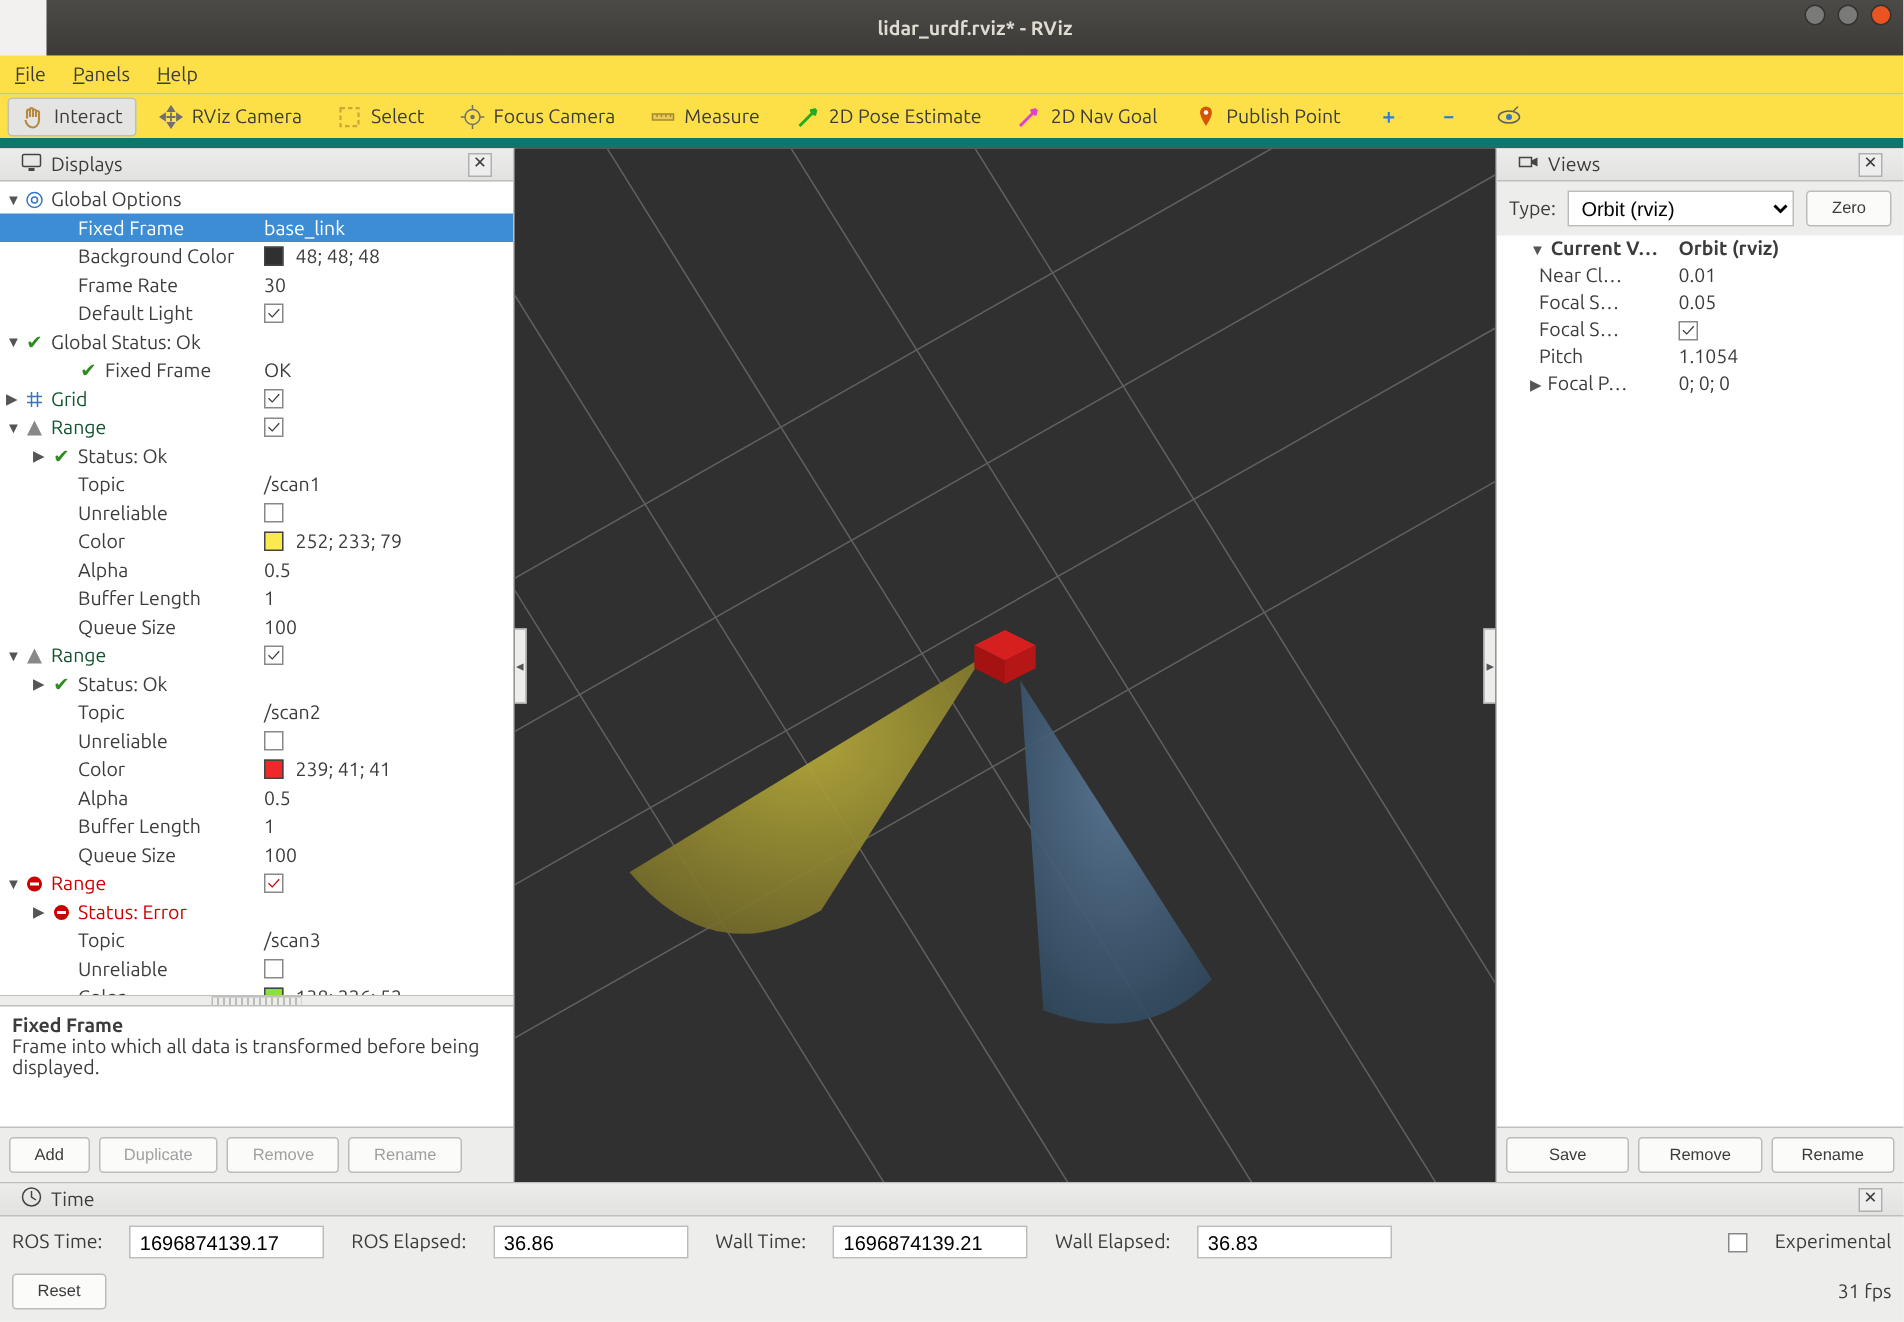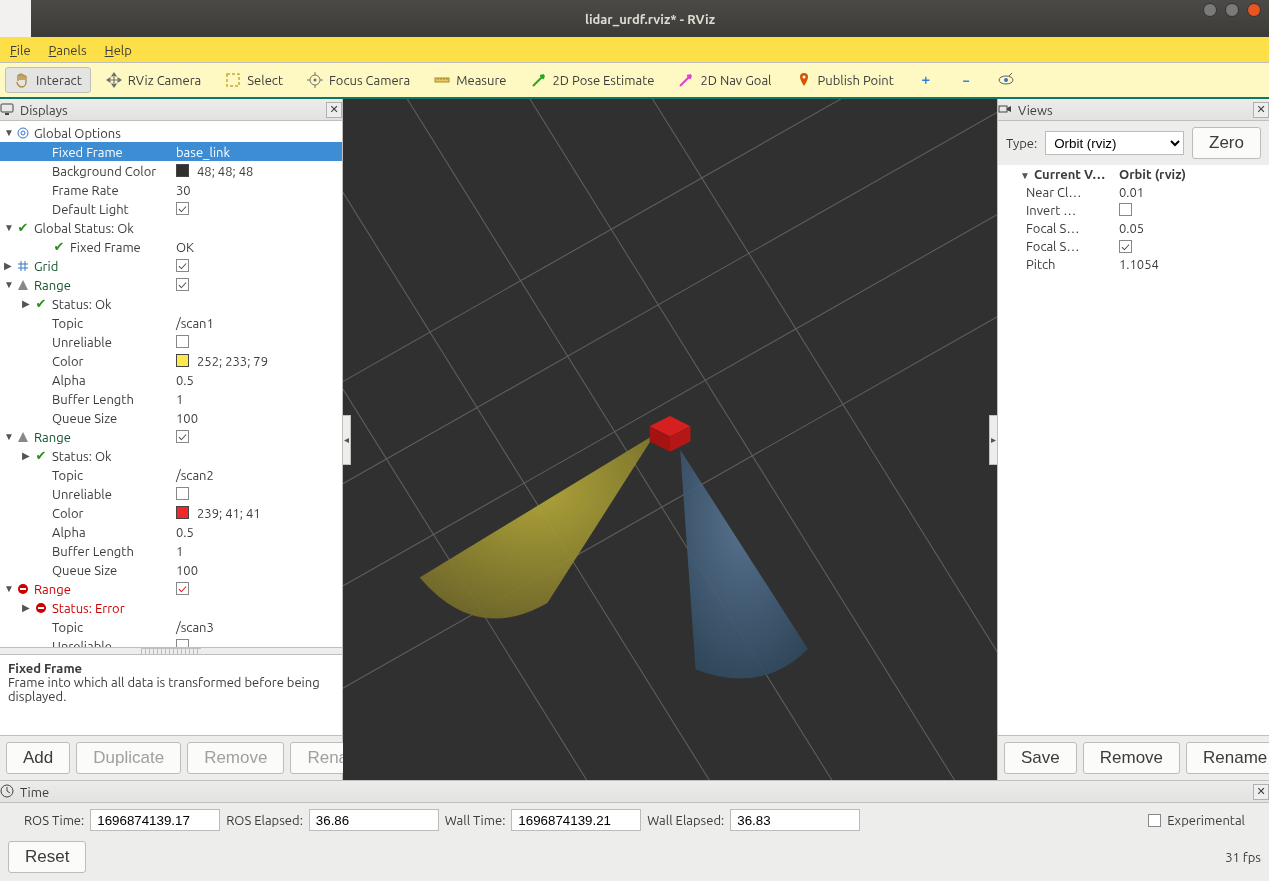--- a/index.html
+++ b/index.html
@@ -48,22 +48,22 @@
     align-items: center;
     padding: 0 10px;
   }
   .menubar .item {
     margin-right: 18px; cursor: default;
   }
   .menubar .item u { text-decoration: underline; }
   
   .toolbar {
     height: 36px;
-    background: #fef9c3;
-    border-bottom: 2px solid #0f766e;
+    background: #fde047;
+    border-bottom: 7px solid #0f766e;
     display: flex;
     align-items: center;
     padding: 0 5px;
   }
   .toolbar .tbtn {
     display: flex; align-items: center; gap: 6px;
     padding: 4px 8px;
     margin-right: 6px;
     border: 1px solid transparent;
     border-radius: 3px;
@@ -101,21 +101,21 @@
     flex: 1;
     background: #303030;
     position: relative;
     overflow:hidden;
   }
   .panel-header {
     height: 22px;
     background: linear-gradient(#ececea,#e2e2e0);
     border-bottom: 1px solid #bfbfbd;
     display:flex; align-items:center;
-    padding: 0 0;
+    padding: 0 14px;
     gap:6px;
   }
   .panel-header .title { flex:1; }
   .panel-header .xbtn {
     width: 16px;height:16px; border:1px solid #b0b0ae; text-align:center; line-height:13px; font-size:11px; background:#eee;
   }
   
   .tree {
     flex:1;
     background:#fff;
@@ -159,21 +159,21 @@
     overflow:hidden;
   }
   .btnrow {
     padding:6px 6px;
     display:flex; gap:6px;
   }
   button.std {
     background: #fbfbfa;
     border:1px solid #bcbcba;
     border-radius:3px;
-    padding: 5px 16px; font-size:17px;
+    padding: 5px 16px; font-size:11px;
     color:#3c3c3c;
   }
   button.std:disabled { color:#a0a0a0;}
   
   .type-row { display:flex; align-items:center; gap:8px; padding:6px 8px;}
   select.std {
     flex:1; height:24px; border:1px solid #bcbcba; background:#fff; padding:0 4px;
   }
   .proptree {
     flex:1; background:#fff; overflow:auto; font-size:13px;
@@ -184,21 +184,21 @@
   .pk b { font-weight:bold;}
   .pv { flex:1; padding-left:6px;}
   .pk.indent { padding-left: 28px;}
   .pk.indent2 { padding-left: 22px;}
   
   .time-panel {
     border-top:1px solid #bfbfbd;
     background:#ededeb;
   }
   .time-body {
-    display:flex; align-items:center; gap:6px; padding:6px 24px; flex-wrap:wrap;justify-content:flex-end;
+    display:flex; align-items:center; gap:18px; padding:6px 8px; flex-wrap:wrap;justify-content:flex-end;
   }
   .time-body input[type=text] {
     height:22px; border:1px solid #bcbcba; padding:0 6px; background:#fff; width:130px;
   }
   .status-bar {
     display:flex; align-items:center; padding: 4px 8px 8px 8px;
     justify-content:space-between;
   }
   
   .handle {
@@ -687,34 +687,34 @@
     <div class="proptree">
       <div class="prow">
           <span class="pk indent2"><span style="font-size:10px;color:#555;margin-right:4px">▼</span><b>Current V…</b></span>
           <span class="pv"><b>Orbit (rviz)</b></span>
         </div>
       <div class="prow">
           <span class="pk indent">Near Cl…</span>
           <span class="pv">0.01</span>
         </div>
       <div class="prow">
-          <span class="pk indent">Invert …</span>
-          <span class="pv"><span class="chk"></span></span>
-        </div>
-      <div class="prow">
           <span class="pk indent">Focal S…</span>
           <span class="pv">0.05</span>
         </div>
       <div class="prow">
           <span class="pk indent">Focal S…</span>
           <span class="pv"><span class="chk">✓</span></span>
         </div>
       <div class="prow">
           <span class="pk indent">Pitch</span>
           <span class="pv">1.1054</span>
+        </div>
+      <div class="prow">
+          <span class="pk indent2"><span style="font-size:10px;color:#555;margin-right:4px">▶</span><span>Focal P…</span></span>
+          <span class="pv">0; 0; 0</span>
         </div>
     </div>
     <div class="btnrow">
       <button class="std" style="flex:1">Save</button>
       <button class="std" style="flex:1">Remove</button>
       <button class="std" style="flex:1">Rename</button>
     </div>
   </div>
 </div>
 

